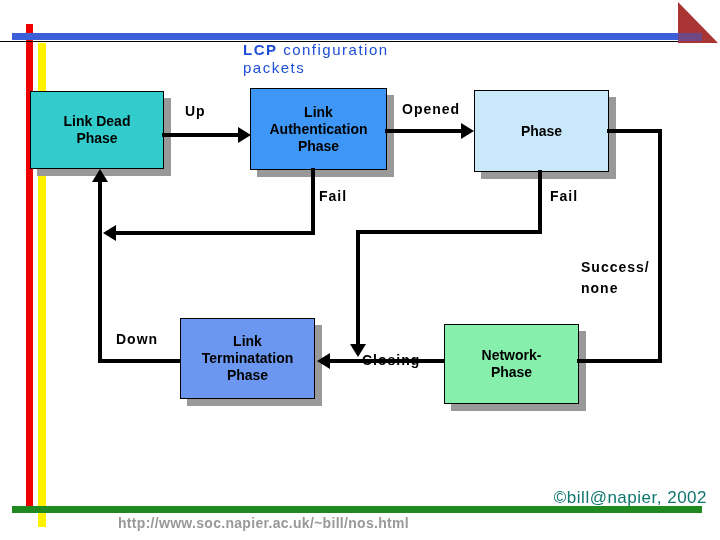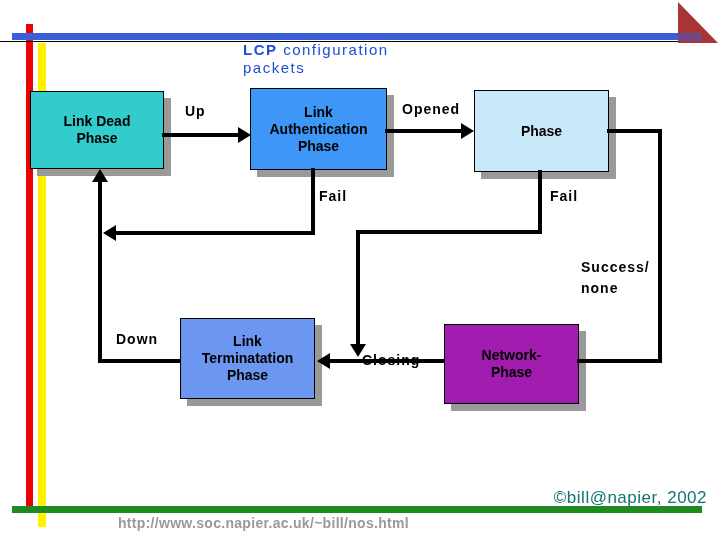--- a/index.html
+++ b/index.html
@@ -61,21 +61,21 @@
   <div class="pbox" style="left: 474px; top: 90px; width: 133px; height: 80px; background: rgb(201, 232, 250);">
     <div>Phase</div>
   </div>
 
   <div class="pbox" style="left: 180px; top: 318px; width: 133px; height: 79px; background: rgb(108, 151, 240);">
     <div>Link</div>
     <div>Terminatation</div>
     <div>Phase</div>
   </div>
 
-  <div class="pbox" style="left: 444px; top: 324px; width: 133px; height: 78px; background: #a21caf;">
+  <div class="pbox" style="left: 444px; top: 324px; width: 133px; height: 78px; background: #86efac;">
     <div>Network-</div>
     <div>Phase</div>
   </div>
 
   <div class="ln" style="left:162px;top:133px;width:76px;height:4px;"></div>
   <div class="ah ah-right" style="left:238px;top:127px;"></div>
 
   <div class="ln" style="left:385px;top:129px;width:76px;height:4px;"></div>
   <div class="ah ah-right" style="left:461px;top:123px;"></div>
 

